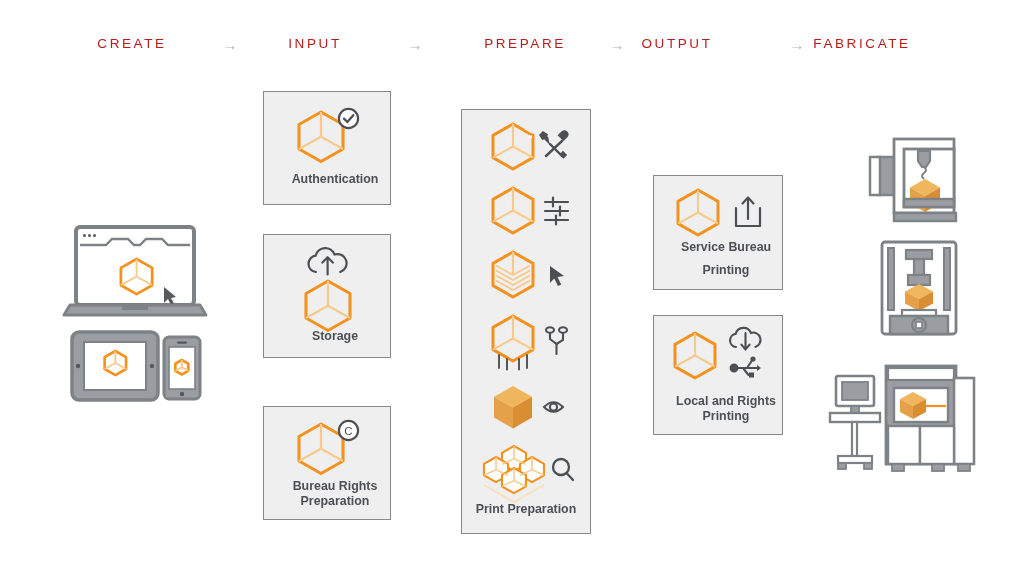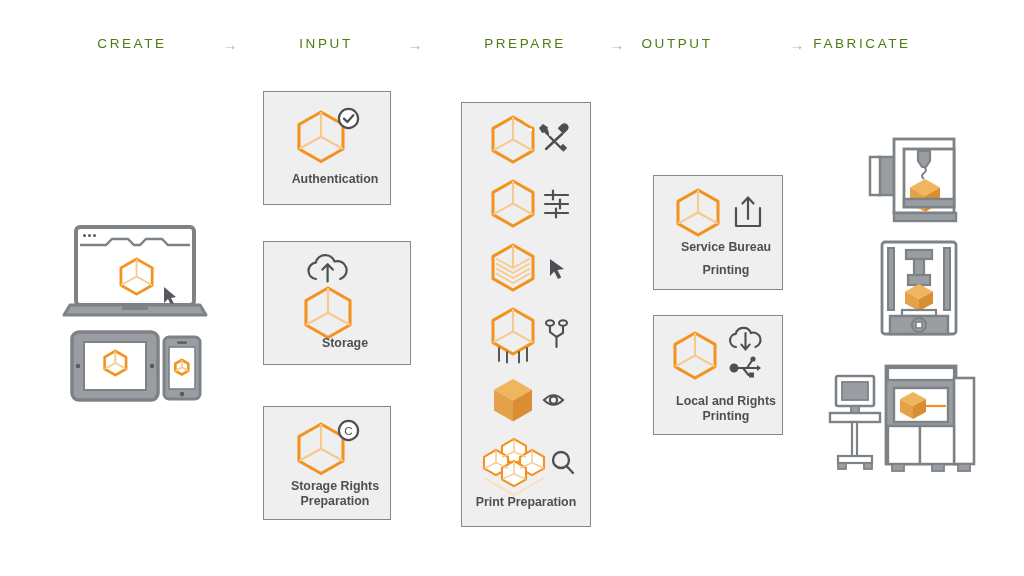--- a/index.html
+++ b/index.html
@@ -7,21 +7,21 @@
     width:1024px;height:576px;background:#ffffff;
     font-family:"Liberation Sans","DejaVu Sans",sans-serif;
     overflow:hidden;position:relative;
   }
   .stage{position:relative;width:1024px;height:576px;}
 
   
   .header{position:absolute;top:0;left:0;width:1024px;height:76px;}
   .hdr-step{
     position:absolute;top:36px;
-    font-size:13.5px;letter-spacing:2.6px;color:#4d7c0f;
+    font-size:13.5px;letter-spacing:2.6px;color:#b91c1c;
     text-transform:uppercase;white-space:nowrap;
     transform:translateX(-50%);
   }
   .hdr-arrow{
     position:absolute;top:36px;font-size:15px;color:#aeb2b6;
     transform:translateX(-50%);
   }
 
   
   .card{
@@ -49,21 +49,21 @@
   svg{display:block;overflow:visible;}
 </style>
 </head>
 <body>
 
 <div class="stage">
 
   <div class="header">
     <div class="hdr-step" style="left:132px">CREATE</div>
     <div class="hdr-arrow" style="left:230px">→</div>
-    <div class="hdr-step" style="left:326px">INPUT</div>
+    <div class="hdr-step" style="left:315px">INPUT</div>
     <div class="hdr-arrow" style="left:415px">→</div>
     <div class="hdr-step" style="left:525px">PREPARE</div>
     <div class="hdr-arrow" style="left:617px">→</div>
     <div class="hdr-step" style="left:677px">OUTPUT</div>
     <div class="hdr-arrow" style="left:797px">→</div>
     <div class="hdr-step" style="left:862px">FABRICATE</div>
   </div>
 
   <div class="art" style="left:68px;top:225px">
     <svg width="142" height="95" viewBox="0 0 142 95">
@@ -121,21 +121,21 @@
           <path d="M23 0 L45 12.5 L45 37 L23 49.5 L1 37 L1 12.5 Z" fill="none" stroke="#F3921F" stroke-width="3.1" stroke-linejoin="round"></path>
           <path d="M23 0 L23 24.7 M23 24.7 L1 37 M23 24.7 L45 37" fill="none" stroke="#F7C98B" stroke-width="2.2"></path>
         </g>
         <circle cx="54.5" cy="12.5" r="9.6" fill="#ffffff" stroke="#4C5055" stroke-width="2.2"></circle>
         <path d="M50 12.6 L53.3 16 L59.3 9.2" fill="none" stroke="#4C5055" stroke-width="2.3" stroke-linecap="round" stroke-linejoin="round"></path>
       </svg>
     </div>
     <div class="card-label" style="top:80px">Authentication</div>
   </div>
 
-  <div class="card" style="left:263px;top:241px;width:148px;height:124px">
+  <div class="card" style="left:263px;top:234px;width:128px;height:124px">
     <div class="art" style="left:41px;top:13px">
       <svg width="46" height="30" viewBox="0 0 46 30">
         <path d="M11 24 a8.2 8.2 0 0 1 -0.4 -16.3 a10 10 0 0 1 19 -1.2 a7.4 7.4 0 0 1 5.6 17.5" fill="none" stroke="#4C5055" stroke-width="2.2" stroke-linecap="round"></path>
         <path d="M22.6 26.5 L22.6 9.6 M17.4 14.6 L22.6 9.2 L27.8 14.6" fill="none" stroke="#4C5055" stroke-width="2.2" stroke-linecap="round" stroke-linejoin="round"></path>
       </svg>
     </div>
     <div class="art" style="left:39px;top:44px">
       <svg width="52" height="54" viewBox="0 0 52 54">
         <path d="M25 2 L47 14.5 L47 39 L25 51.5 L3 39 L3 14.5 Z" fill="none" stroke="#F3921F" stroke-width="3.1" stroke-linejoin="round"></path>
         <path d="M25 2 L25 26.7 M25 26.7 L3 39 M25 26.7 L47 39" fill="none" stroke="#F7C98B" stroke-width="2.2"></path>
@@ -148,25 +148,25 @@
     <div class="art" style="left:30px;top:12px">
       <svg width="72" height="58" viewBox="0 0 72 58">
         <g transform="translate(4,5)">
           <path d="M23 0 L45 12.5 L45 37 L23 49.5 L1 37 L1 12.5 Z" fill="none" stroke="#F3921F" stroke-width="3.1" stroke-linejoin="round"></path>
           <path d="M23 0 L23 24.7 M23 24.7 L1 37 M23 24.7 L45 37" fill="none" stroke="#F7C98B" stroke-width="2.2"></path>
         </g>
         <circle cx="54.5" cy="11.5" r="9.6" fill="#ffffff" stroke="#4C5055" stroke-width="2.2"></circle>
         <text x="54.5" y="15.8" text-anchor="middle" font-family="Liberation Sans, sans-serif" font-size="11.5" fill="#4C5055">C</text>
       </svg>
     </div>
-    <div class="card-label" style="top:72px">Storage Rights</div>
+    <div class="card-label" style="top:72px">Bureau Rights</div>
     <div class="card-label" style="top:86.5px">Preparation</div>
   </div>
 
-  <div class="panel" style="left:461px;top:102px;width:130px;height:425px">
+  <div class="panel" style="left:461px;top:109px;width:130px;height:425px">
 
     <div class="prep-row" style="left:28px;top:12px">
       <svg width="82" height="52" viewBox="0 0 82 52">
         <g transform="translate(2,2)">
           <path d="M21 0 L41 11.4 L41 33.6 L21 45 L1 33.6 L1 11.4 Z" fill="none" stroke="#F3921F" stroke-width="3" stroke-linejoin="round"></path>
           <path d="M21 0 L21 22.5 M21 22.5 L1 33.6 M21 22.5 L41 33.6" fill="none" stroke="#F7C98B" stroke-width="2.1"></path>
           <path d="M32 5.8 L38.5 9.5 L38.5 14" fill="none" stroke="#ffffff" stroke-width="3"></path>
           <path d="M31.5 6.2 L38.8 10.4" fill="none" stroke="#F3921F" stroke-width="2.6" stroke-linecap="round"></path>
         </g>
         <g stroke="#4C5055" stroke-width="2.4" stroke-linecap="round" fill="none">

